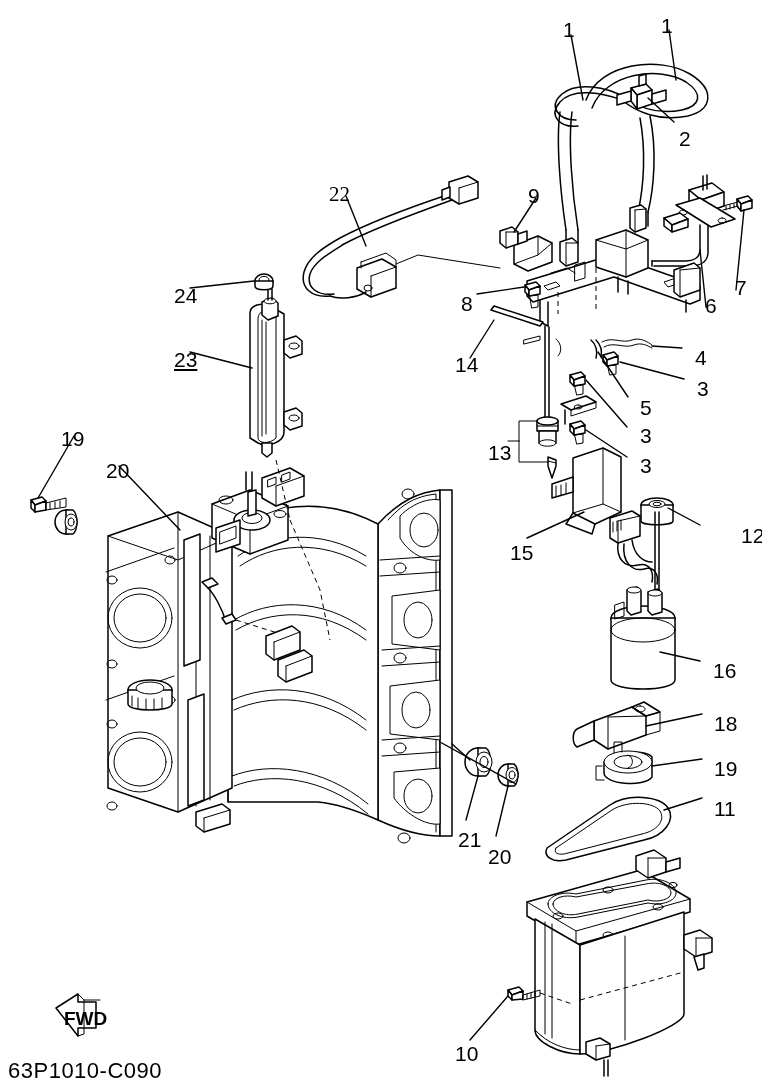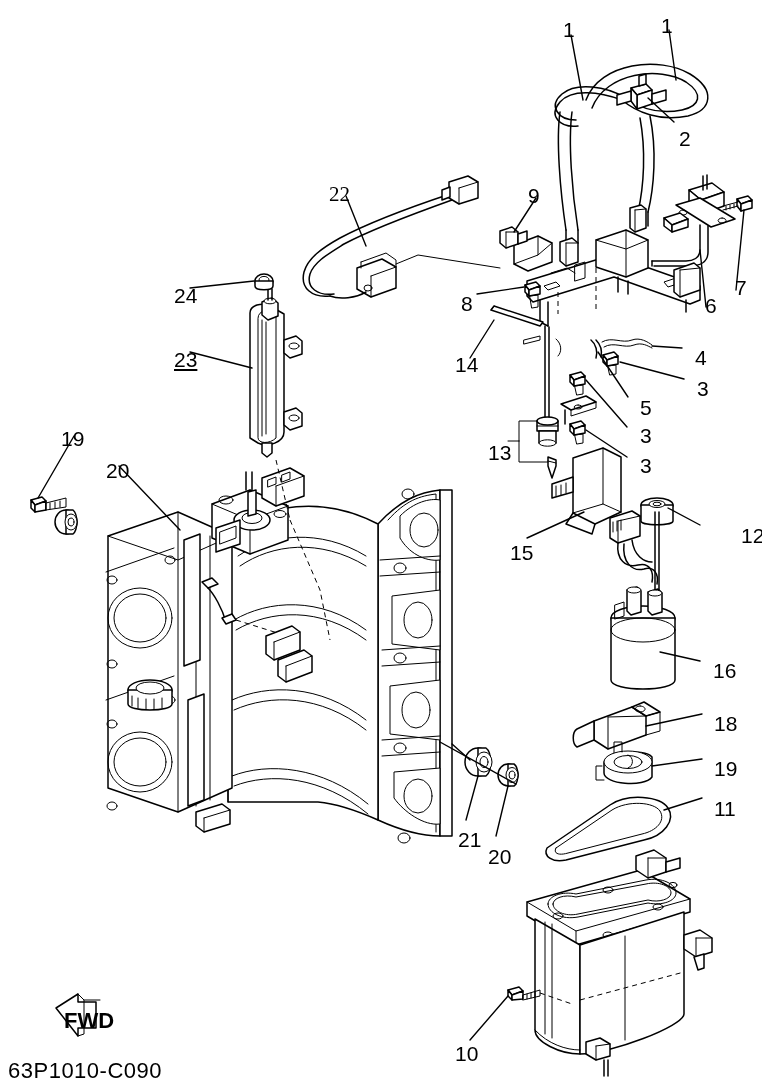--- a/index.html
+++ b/index.html
@@ -25,21 +25,21 @@
     position:absolute;
     left:8px;top:1058px;
     font-family:"Liberation Sans", sans-serif;
     font-size:22px;
     color:#000;
     letter-spacing:0.5px;
   }
   .fwdlabel{
     position:absolute;
     font-family:"Liberation Sans", sans-serif;
-    font-size:22px;font-weight:bold;
+    font-size:19px;font-weight:bold;
     color:#000;
   }
 </style>
 </head>
 <body>
 
 <div id="stage">
 
 <svg width="762" height="1088" viewBox="0 0 762 1088">
   <defs>

